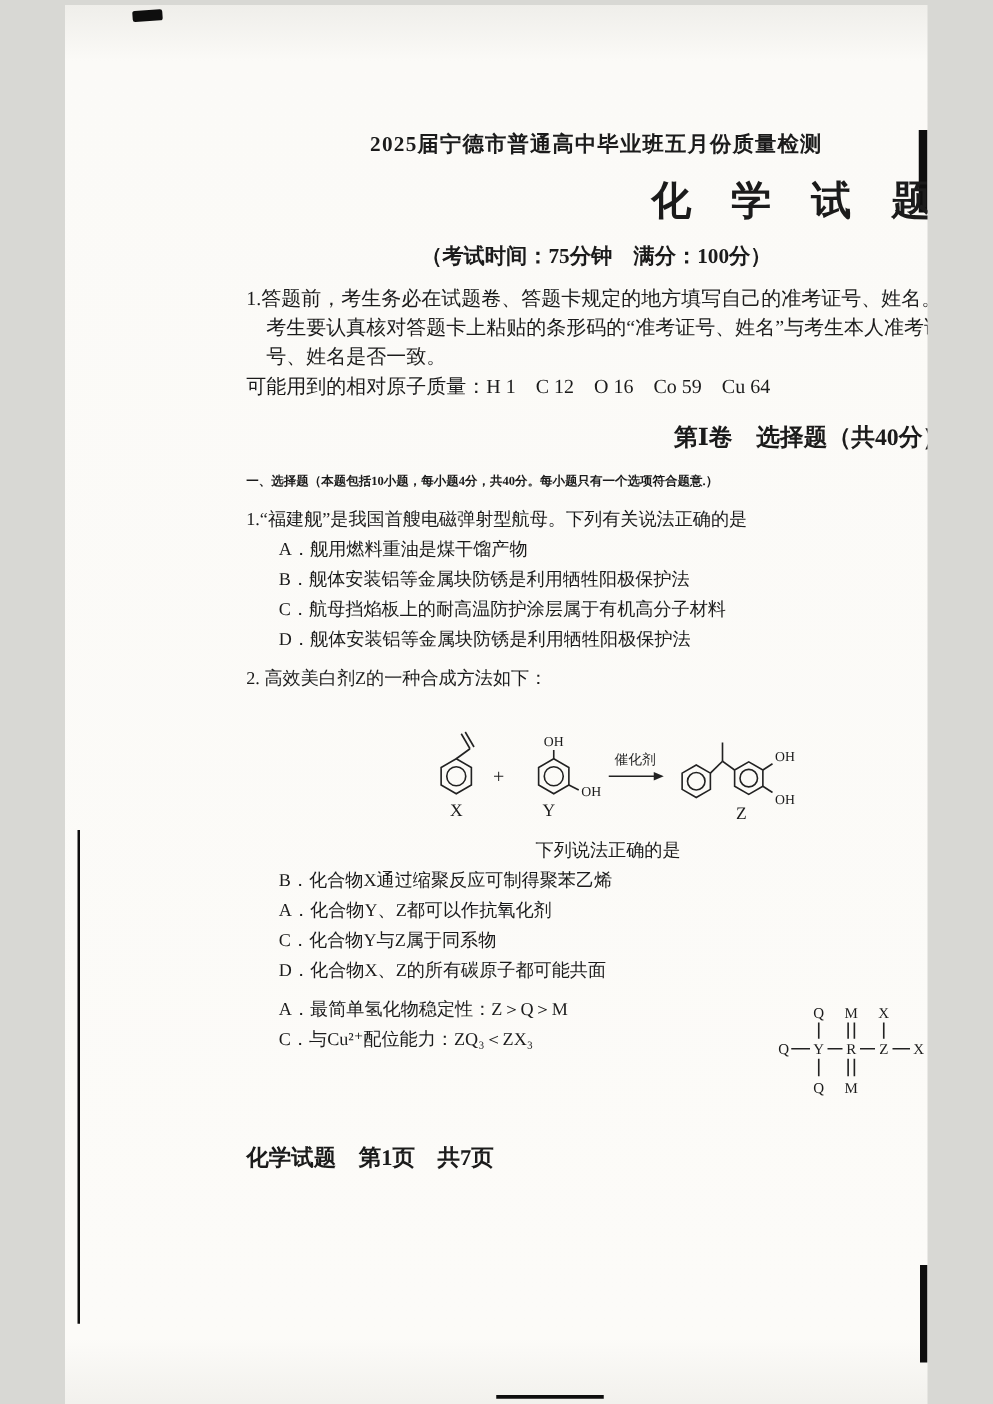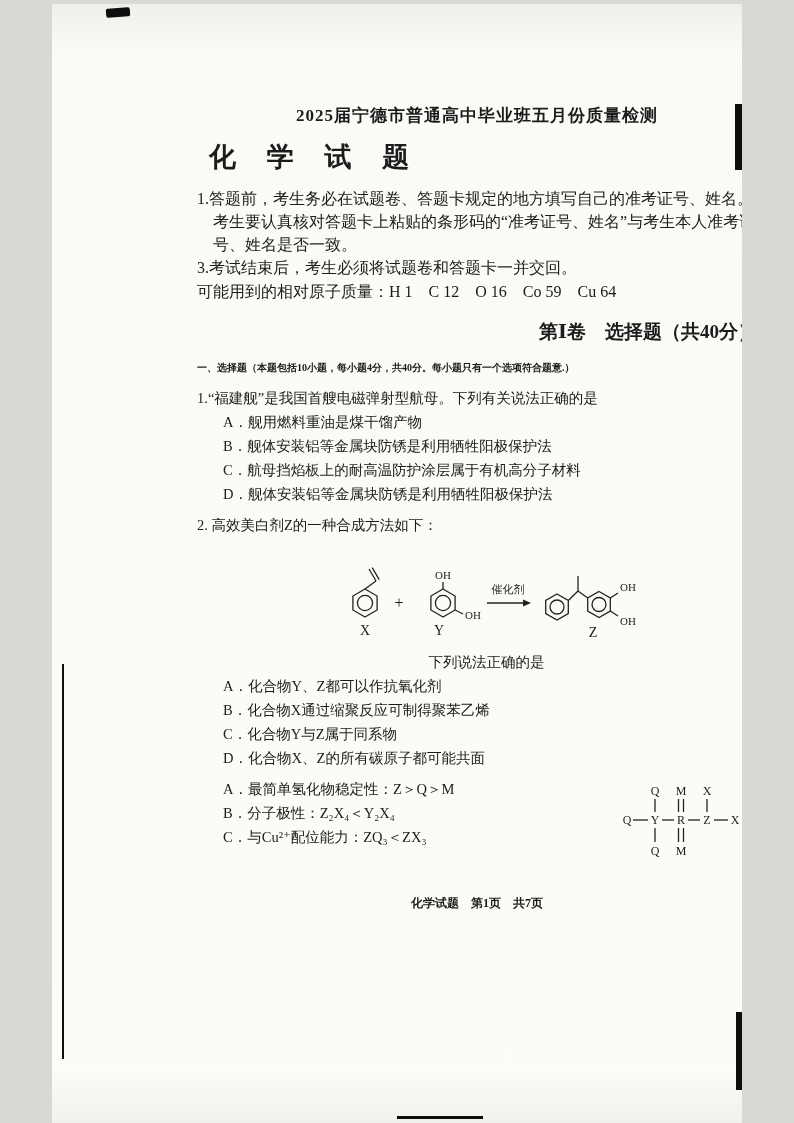--- a/index.html
+++ b/index.html
@@ -12,41 +12,41 @@
     position:relative;
     width:690px; height:1123px;
     margin:4px auto;
     background:linear-gradient(180deg,#efeeea 0%,#fbfaf7 4%,#fcfbf8 95%,#f1f0ec 100%);
     color:#1b1b1b;
     overflow:hidden;
   }
   .content { position:absolute; left:145px; top:100px; width:560px; }
 
   .header-title { text-align:center; font-size:17px; font-weight:bold; letter-spacing:1px; }
-  .subject-title { text-align:left; font-size:27px; font-weight:bold; letter-spacing:12px; text-indent:12px; margin-top:12px; }
+  .subject-title { text-align:right; font-size:32px; font-weight:bold; letter-spacing:12px; text-indent:12px; margin-top:12px; }
   .exam-info { text-align:center; font-size:17px; font-weight:bold; margin-top:10px; }
 
   .notices { margin-top:12px; font-size:16px; line-height:23px; }
   .notice  { margin:0; padding-left:1em; text-indent:-1em; }
   .atomic  { margin:1px 0 0; padding-left:1em; }
 
   .section-title { text-align:right; font-size:19px; font-weight:bold; margin:16px 0 12px; }
   .section-intro { font-size:10px; font-weight:bold; line-height:22px; }
 
   .question { margin-top:7px; font-size:14.5px; line-height:24px; }
   .stem    { margin:0; padding-left:1.3em; text-indent:-1.3em; }
   .substem { margin:0; padding-left:1.3em;text-align:center; }
   .option  { margin:0; padding-left:1.8em; }
 
   .q2-diagram { margin:6px 0 2px 138px; }
   .q3-row { display:flex;gap:41px; }
   .q3-options { flex:1; }
   .q3-structure { width:168px; display:flex; align-items:center; justify-content:flex-end; padding-top:2px; }
 
-  .footer { text-align:center; font-size:12px; font-weight:bold; margin-top:34px; }
+  .footer { text-align:left; font-size:18px; font-weight:bold; margin-top:34px; }
 
   svg text { font-family:"Liberation Serif","DejaVu Serif",serif; fill:#1b1b1b; }
   .bond { stroke:#222; stroke-width:1.3; fill:none; }
   .ring { stroke:#222; stroke-width:1.3; fill:none; }
 
   .artifact { position:absolute; background:#0e0e0e; }
   .a-topleft   { left:54px;  top:4px;    width:24px; height:9px;  border-radius:2px; transform:rotate(-4deg); }
   .a-right1    { right:0;    top:100px;  width:7px;  height:66px; }
   .a-right2    { right:0;    top:1008px; width:6px;  height:78px; }
   .a-left1     { left:10px;  top:660px;  width:2px;  height:395px; }
@@ -60,24 +60,24 @@
   <div class="artifact a-topleft"></div>
   <div class="artifact a-right1"></div>
   <div class="artifact a-right2"></div>
   <div class="artifact a-left1"></div>
   <div class="artifact a-bottom"></div>
 
   <div class="content">
 
     <div class="header-title">2025届宁德市普通高中毕业班五月份质量检测</div>
     <div class="subject-title">化 学 试 题</div>
+    <div class="exam-info">（考试时间：75分钟　满分：100分）</div>
 
     <div class="notices">
       <p class="notice">1.答题前，考生务必在试题卷、答题卡规定的地方填写自己的准考证号、姓名。考生要认真核对答题卡上粘贴的条形码的“准考证号、姓名”与考生本人准考证号、姓名是否一致。</p>
-      <p class="notice">3.考试结束后，考生必须将试题卷和答题卡一并交回。</p>
       <p class="notice atomic">可能用到的相对原子质量：H 1　C 12　O 16　Co 59　Cu 64</p>
     </div>
 
     <div class="section-title">第Ⅰ卷　选择题（共40分）</div>
     <div class="section-intro">一、选择题（本题包括10小题，每小题4分，共40分。每小题只有一个选项符合题意.）</div>
 
     <div class="question">
       <p class="stem">1.“福建舰”是我国首艘电磁弹射型航母。下列有关说法正确的是</p>
       <p class="option">A．舰用燃料重油是煤干馏产物</p>
       <p class="option">B．舰体安装铝等金属块防锈是利用牺牲阳极保护法</p>
@@ -128,31 +128,30 @@
             <line class="bond" x1="275.3" y1="55" x2="283" y2="50"></line>
             <text x="285" y="48" font-size="11" text-anchor="start">OH</text>
             <line class="bond" x1="275.3" y1="68" x2="283" y2="73"></line>
             <text x="285" y="82" font-size="11" text-anchor="start">OH</text>
             <text x="258" y="94" font-size="14" text-anchor="middle">Z</text>
           </g>
         </svg>
       </div>
 
       <p class="substem">下列说法正确的是</p>
+      <p class="option">B．化合物X通过缩聚反应可制得聚苯乙烯</p>
       <p class="option">A．化合物Y、Z都可以作抗氧化剂</p>
-      <p class="option">B．化合物X通过缩聚反应可制得聚苯乙烯</p>
       <p class="option">C．化合物Y与Z属于同系物</p>
       <p class="option">D．化合物X、Z的所有碳原子都可能共面</p>
     </div>
 
     <div class="question">
       <div class="q3-row">
         <div class="q3-options">
           <p class="option">A．最简单氢化物稳定性：Z＞Q＞M</p>
-          <p class="option">B．分子极性：Z₂X₄＜Y₂X₄</p>
           <p class="option">C．与Cu²⁺配位能力：ZQ₃＜ZX₃</p>
         </div>
         <div class="q3-structure">
           <svg width="140" height="82" viewBox="0 0 140 82">
 
             <text x="38" y="16" font-size="12" text-anchor="middle">Q</text>
             <text x="64" y="16" font-size="12" text-anchor="middle">M</text>
             <text x="90" y="16" font-size="12" text-anchor="middle">X</text>
 
             <line class="bond" x1="38" y1="20" x2="38" y2="33"></line>

